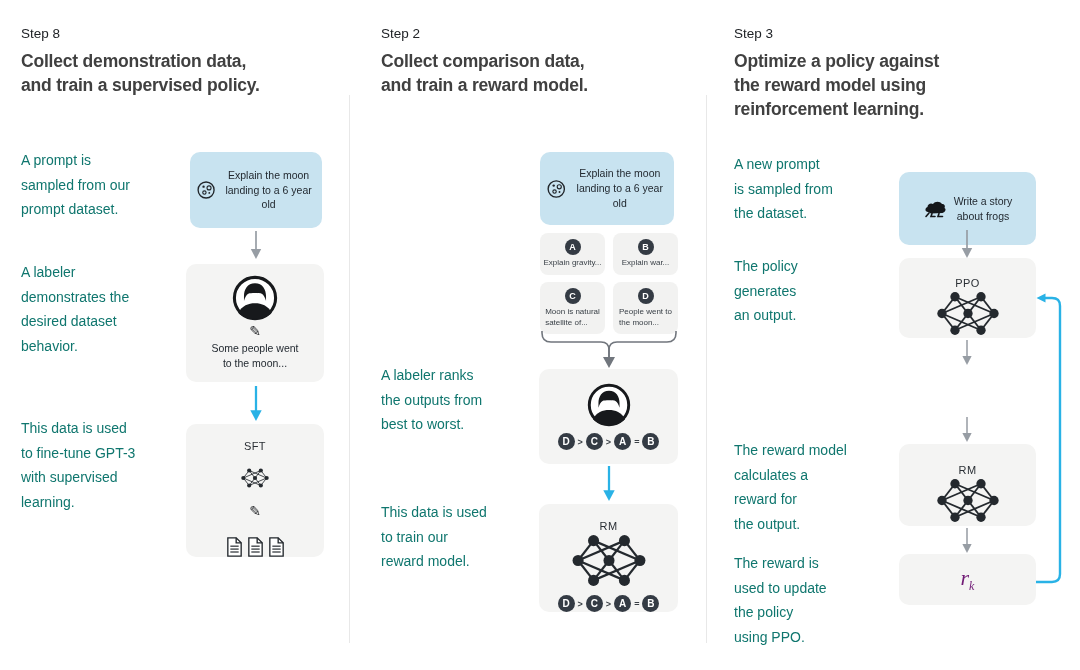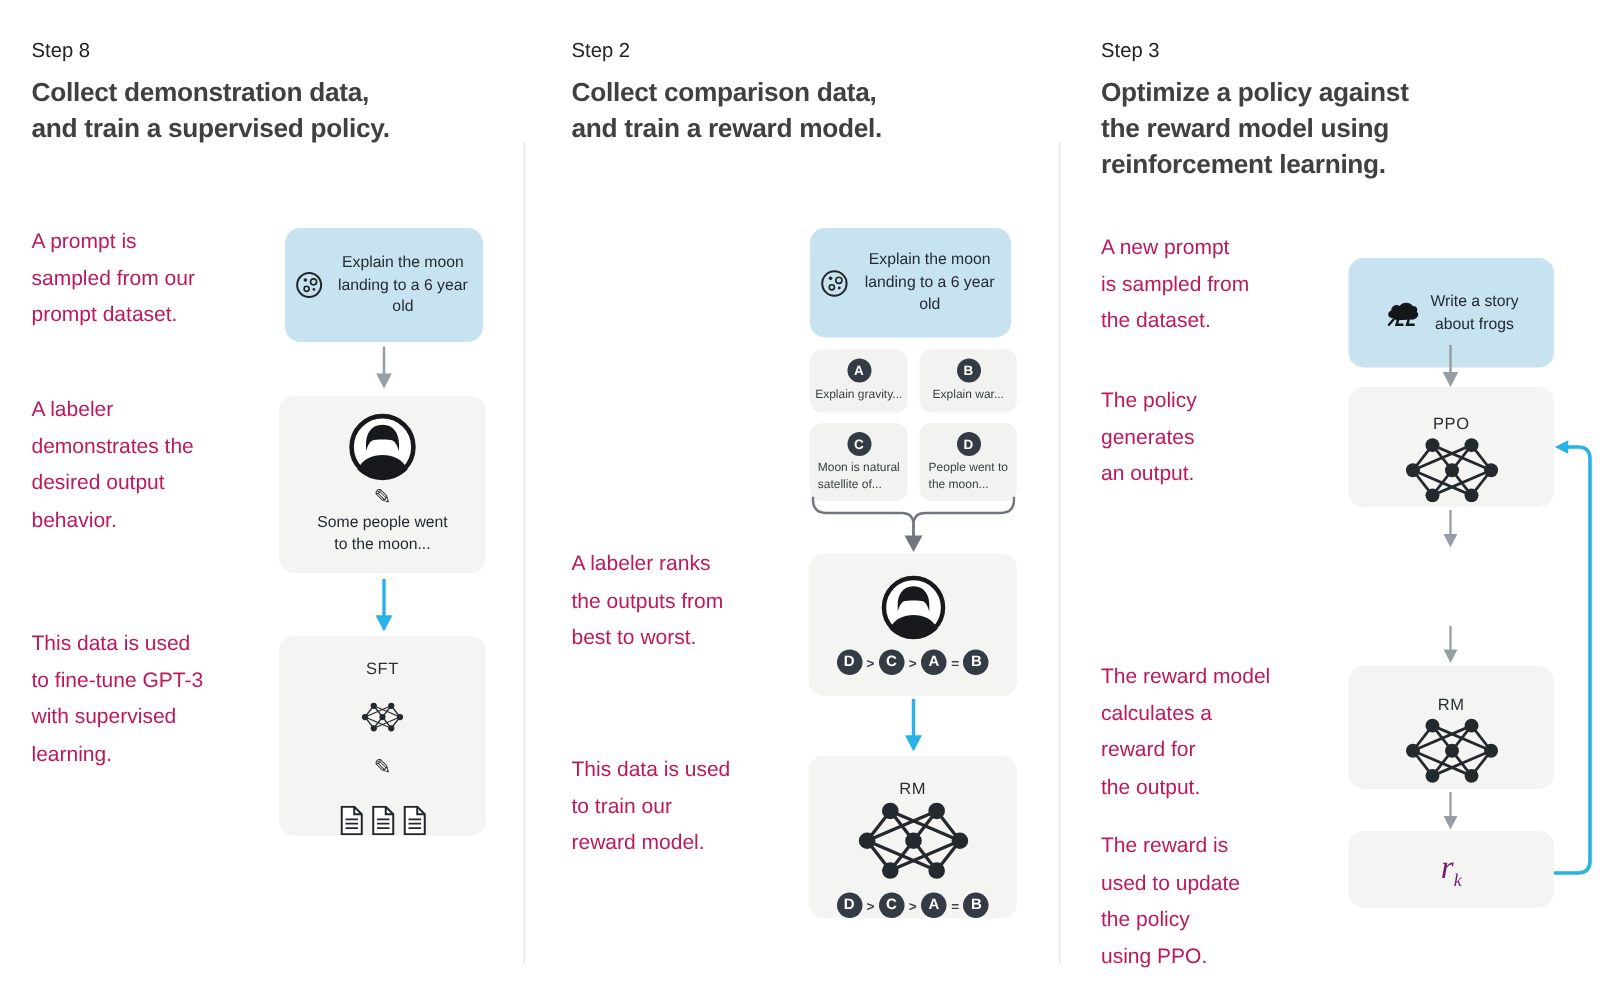--- a/index.html
+++ b/index.html
@@ -2,21 +2,21 @@
 <html><head>
 <meta charset="utf-8">
 <style>
   html,body{margin:0;padding:0;background:#ffffff;}
   .canvas{position:relative;width:1080px;height:670px;background:#ffffff;
           font-family:"Liberation Sans",sans-serif;color:#17191c;overflow:hidden;}
   .divider{position:absolute;top:95px;width:1px;height:548px;background:#e8e8e8;}
   .step-label{position:absolute;font-size:13.5px;color:#202327;}
   .step-title{position:absolute;font-size:17.5px;font-weight:700;line-height:1.36;
               letter-spacing:-0.2px;color:#404040;white-space:pre-line;}
-  .para{position:absolute;font-size:14px;line-height:1.75;color:#be185d;white-space:pre-line;}
+  .para{position:absolute;font-size:14px;line-height:1.75;color:#0f766e;white-space:pre-line;}
 
   .pbox{position:absolute;background:#c8e3f0;border-radius:10px;display:flex;
         align-items:center;justify-content:center;gap:5px;padding:6px 6px;box-sizing:border-box;}
   .gbox{position:absolute;background:#f4f4f3;border-radius:10px;display:flex;
         flex-direction:column;align-items:center;justify-content:center;box-sizing:border-box;}
   .box-text{font-size:10.5px;line-height:1.4;color:#232a31;text-align:center;white-space:pre-line;}
   .model-label{font-size:11px;letter-spacing:0.4px;color:#2a2f35;margin-top:16px;}
   .pencil{font-size:14px;line-height:1;color:#17191c;}
 
   .arr{position:absolute;}
@@ -107,21 +107,21 @@
 
   <div class="step-label" style="left:21px;top:26px">Step 8</div>
   <div class="step-title" style="left:21px;top:50px">Collect demonstration data,
 and train a supervised policy.</div>
 
   <div class="para" style="left:21px;top:148px;width:150px">A prompt is
 sampled from our
 prompt dataset.</div>
   <div class="para" style="left:21px;top:260px;width:150px">A labeler
 demonstrates the
-desired output
+desired dataset
 behavior.</div>
   <div class="para" style="left:21px;top:416px;width:150px">This data is used
 to fine-tune GPT-3
 with supervised
 learning.</div>
 
   <div class="pbox" style="left:190px;top:152px;width:132px;height:76px">
     <svg width="22" height="22">
         <use href="#moon"></use>
       </svg>

